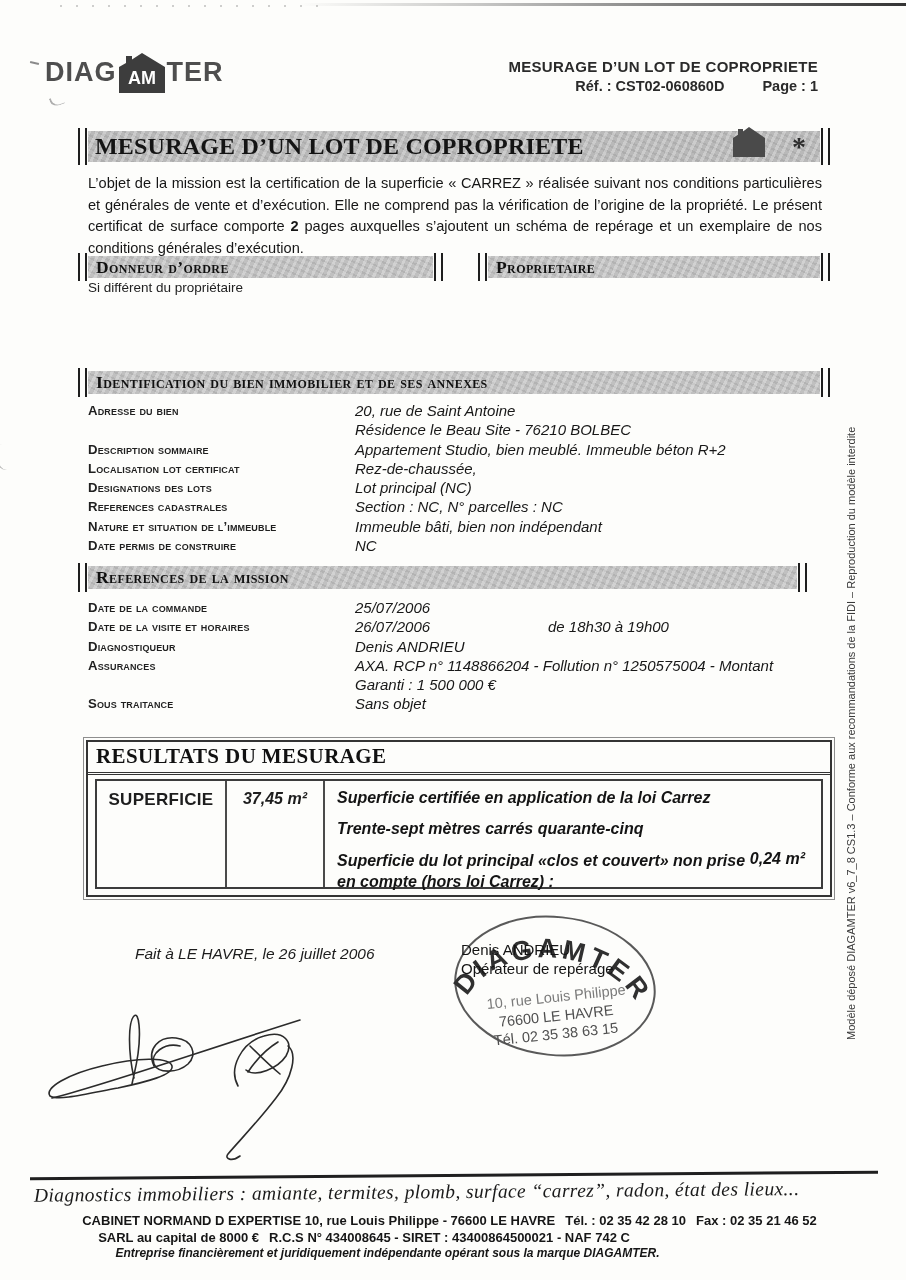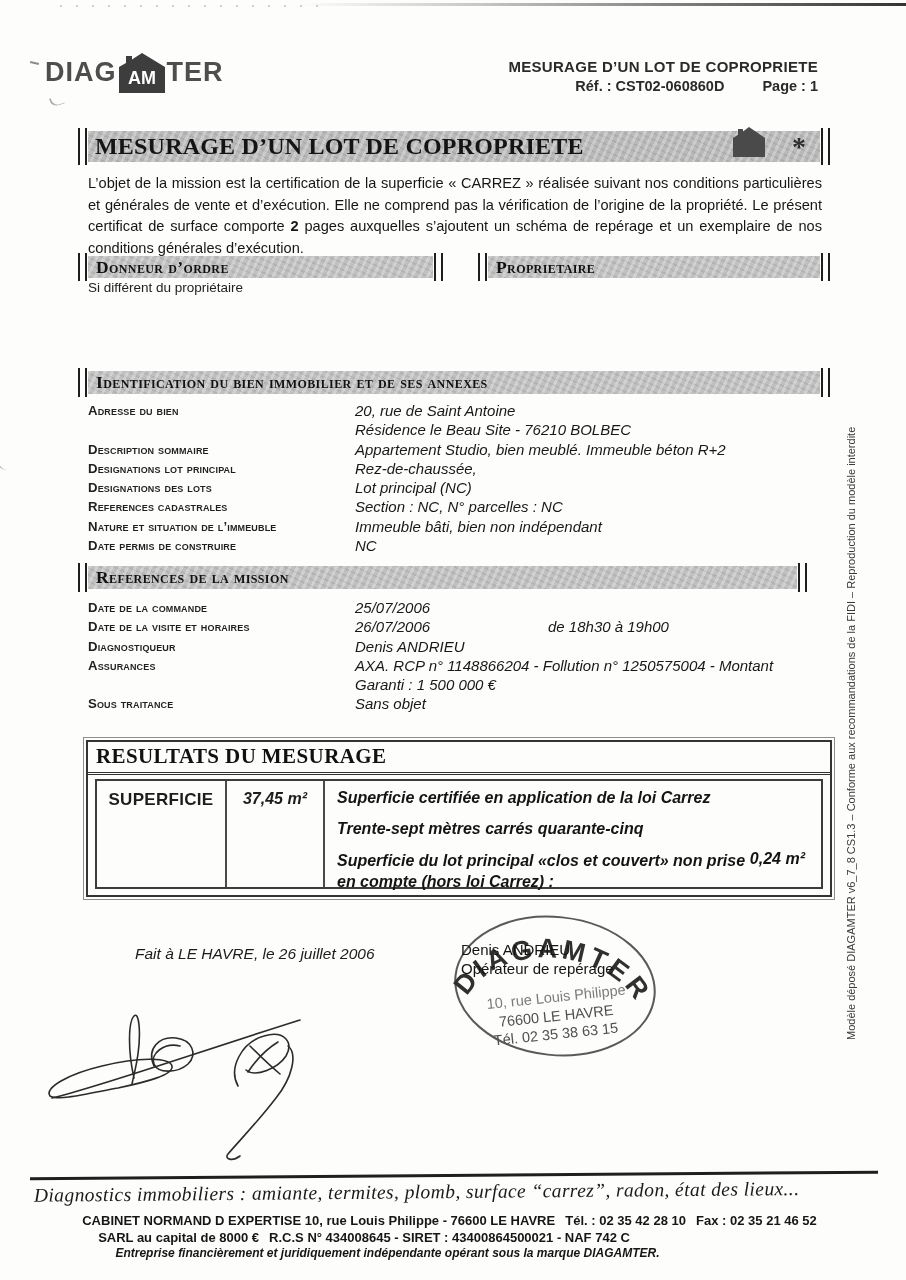--- a/index.html
+++ b/index.html
@@ -152,21 +152,21 @@
     <div class="frow">
       <span class="flabel">Adresse du bien</span>
       <span class="fvalue">20, rue de Saint Antoine
 Résidence le Beau Site - 76210 BOLBEC</span>
     </div>
     <div class="frow">
       <span class="flabel">Description sommaire</span>
       <span class="fvalue">Appartement Studio, bien meublé. Immeuble béton R+2</span>
     </div>
     <div class="frow">
-      <span class="flabel">Designations lot principal</span>
+      <span class="flabel">Localisation lot certificat</span>
       <span class="fvalue">Rez-de-chaussée,</span>
     </div>
     <div class="frow">
       <span class="flabel">Designations des lots</span>
       <span class="fvalue">Lot principal (NC)</span>
     </div>
     <div class="frow">
       <span class="flabel">References cadastrales</span>
       <span class="fvalue">Section : NC, N° parcelles : NC</span>
     </div>

